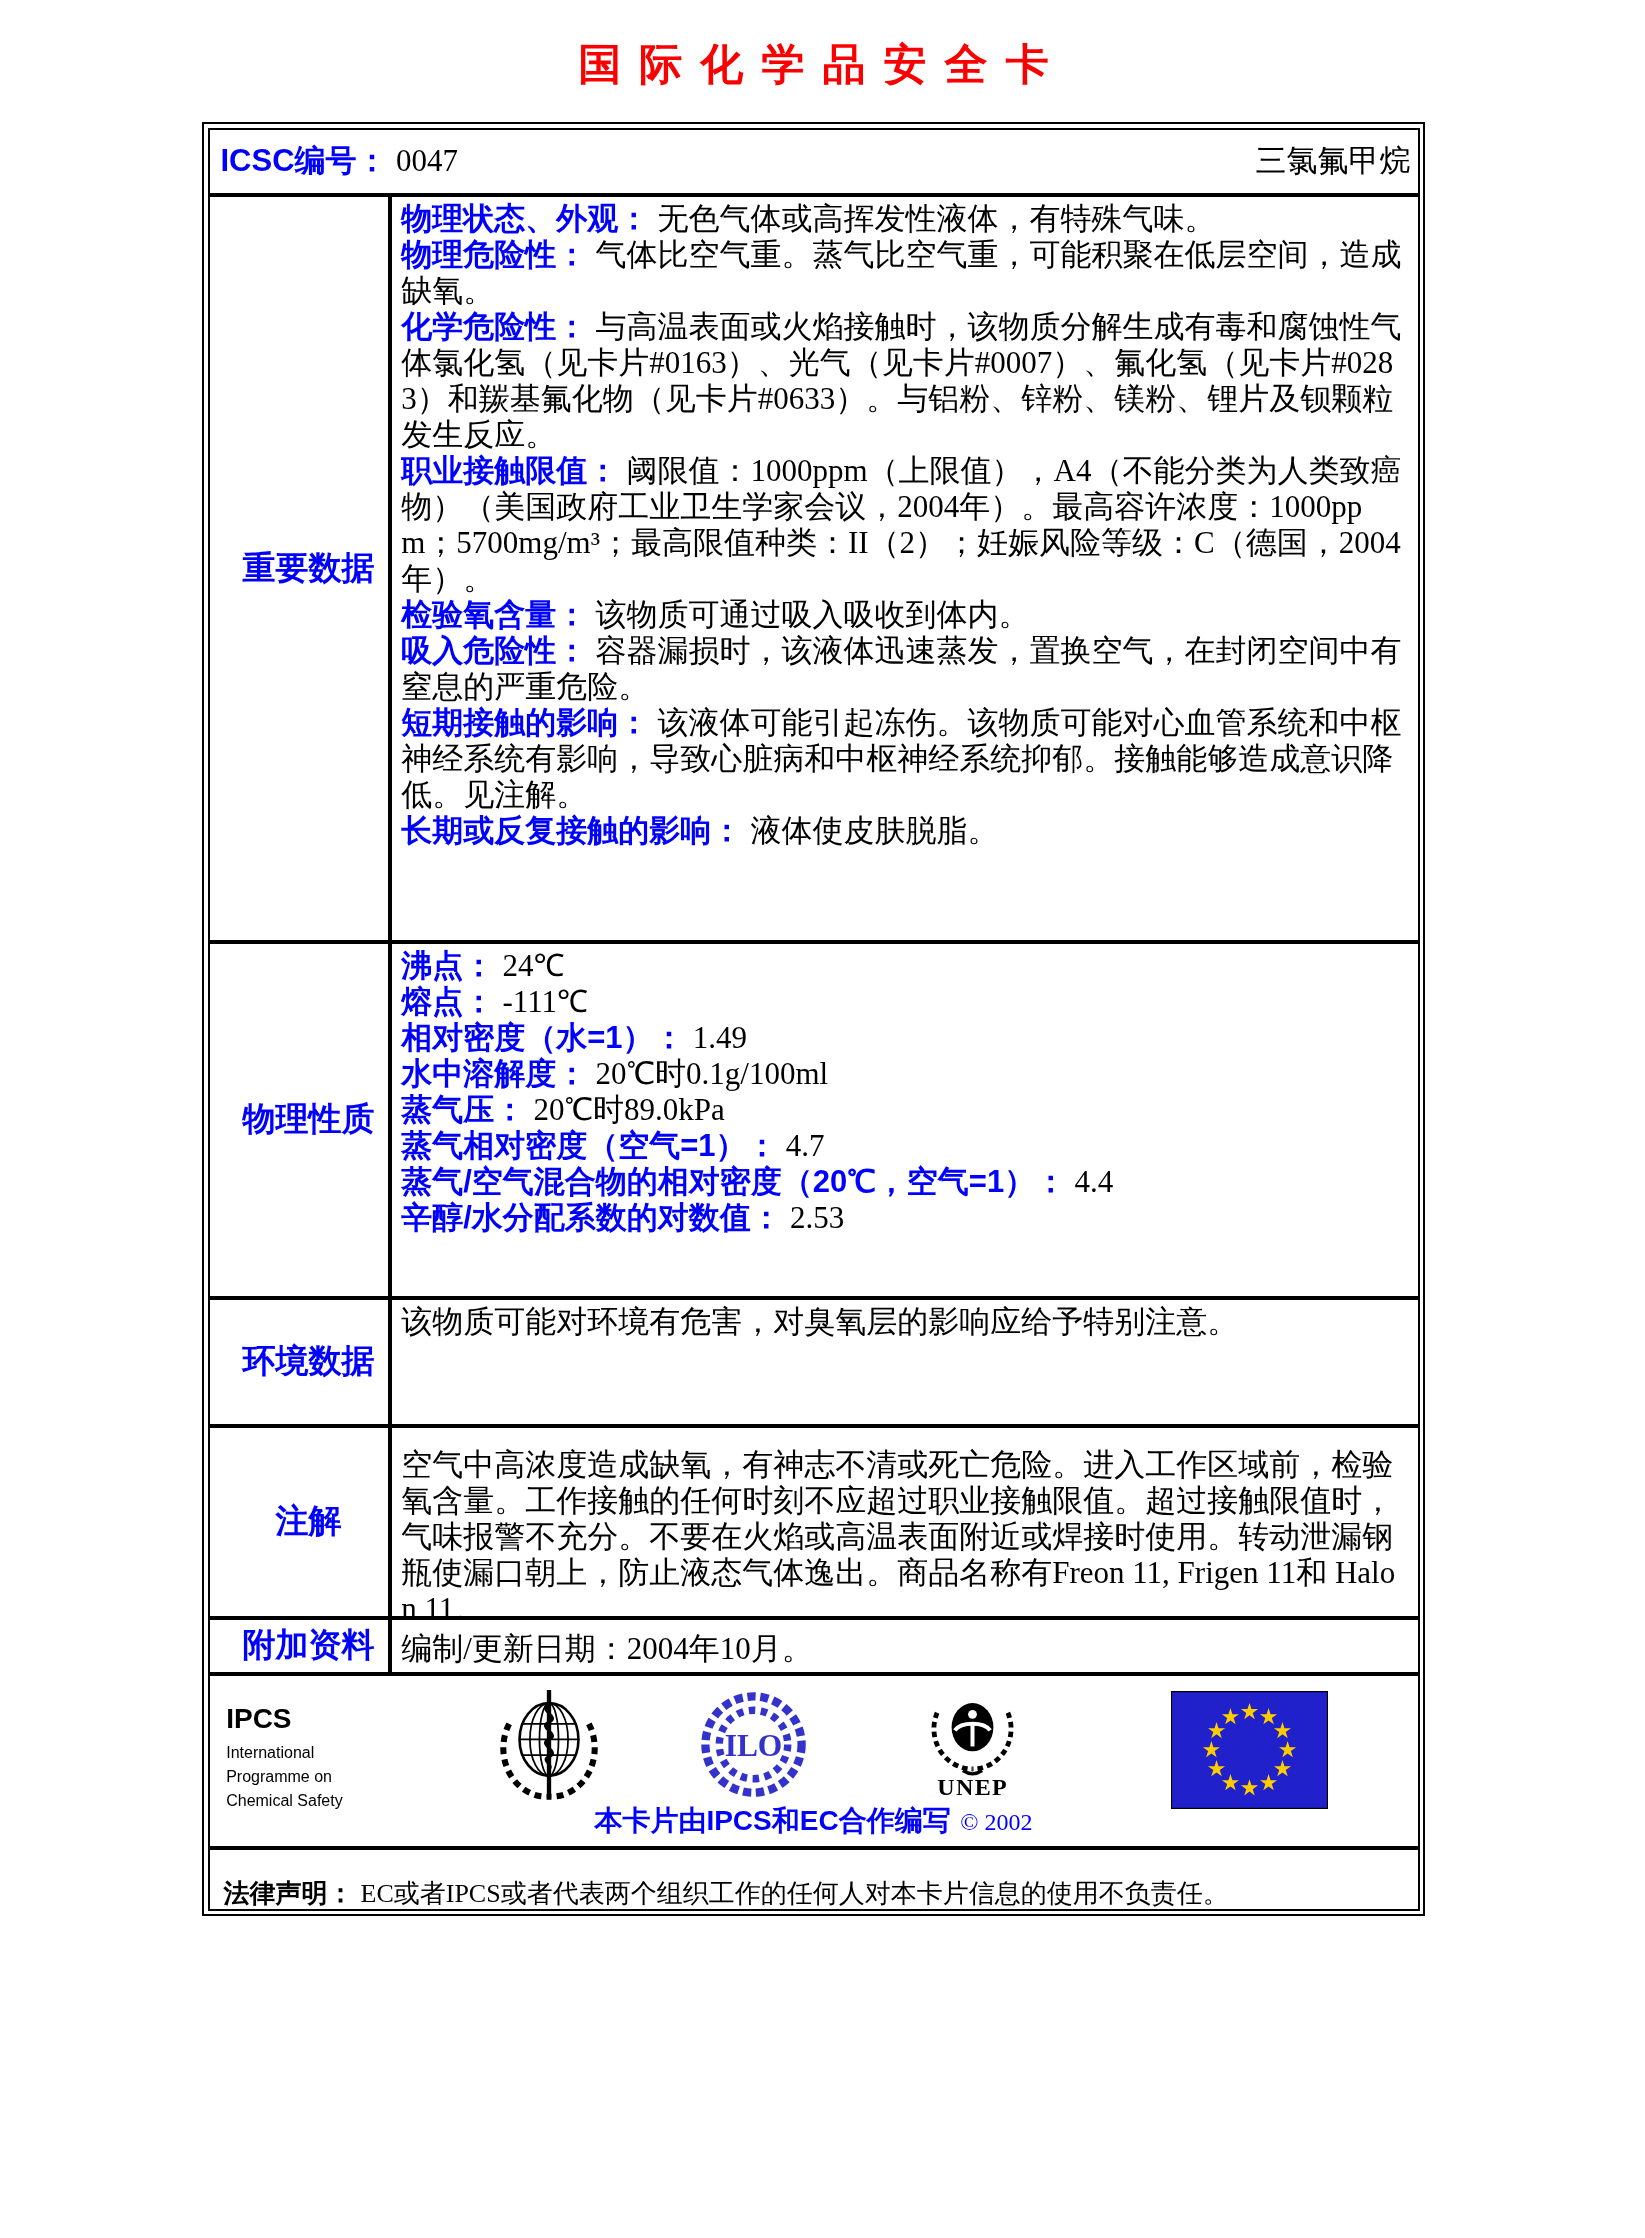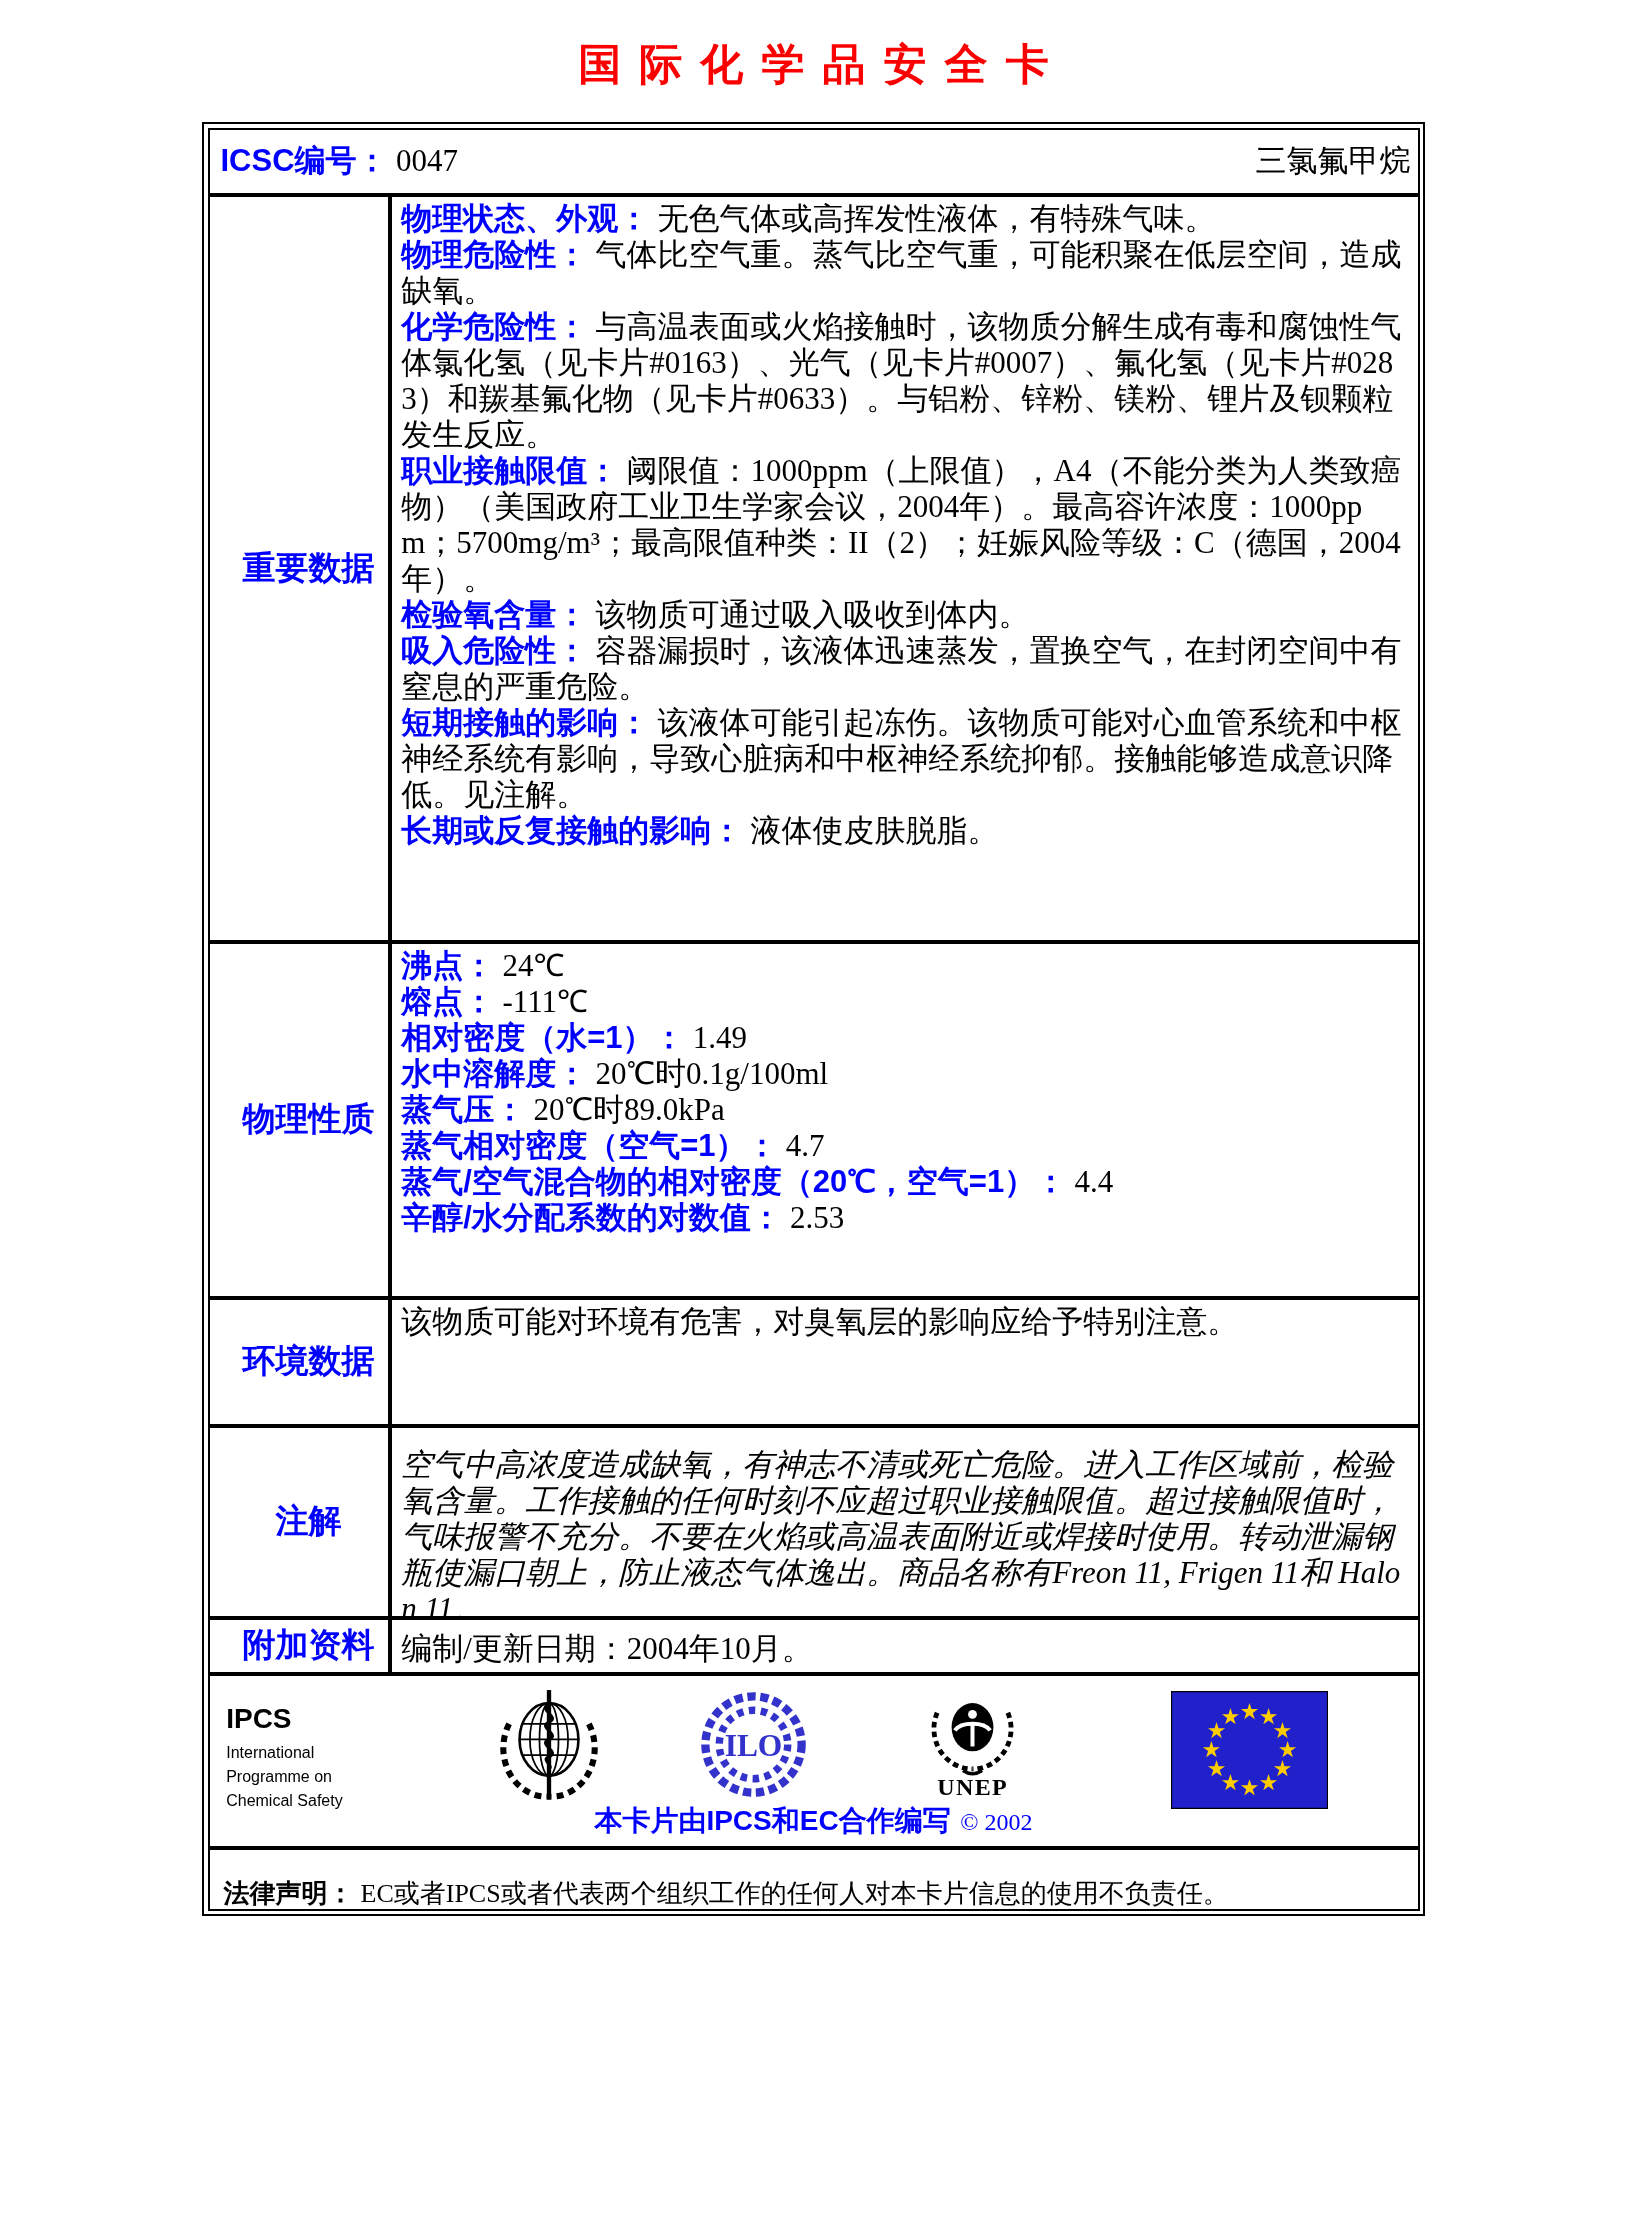--- a/index.html
+++ b/index.html
@@ -35,21 +35,21 @@
   .content-cell p { margin:0; }
   .lbl {
     color:#0000FF; font-family:"Liberation Sans", sans-serif;
     font-weight:bold; margin-right:8.3px;
   }
   .header-cell {
     display:flex; justify-content:space-between; align-items:center;
     padding:0 7px 0 11px; font-size:31px;
   }
   .vcenter { display:flex; align-items:flex-end; }
-  .notes-cell { padding-top:19px;font-style:italic; }
+  .notes-cell { padding-top:19px; }
   .logos-cell { position:relative; display:flex; align-items:flex-start; padding:9.7px 0 0 16.7px; }
   .ipcs-block { font-family:"Liberation Sans", sans-serif; margin-top:18px; width:174px; }
   .ipcs-title { font-weight:bold; font-size:28px; margin-bottom:5.6px; }
   .ipcs-line { font-size:16px; line-height:24px; }
   .logo { flex:0 0 auto; }
   .logo-who  { margin-left:97px; margin-top:1.4px; }
   .logo-ilo  { margin-left:97px; margin-top:4.2px; }
   .logo-unep { margin-left:115px; margin-top:1.4px; text-align:center; }
   .unep-word { font:bold 24px "Liberation Serif", serif; letter-spacing:1.4px; margin-top:-4.2px; }
   .logo-eu   { margin-left:150px; margin-top:5.6px; }

